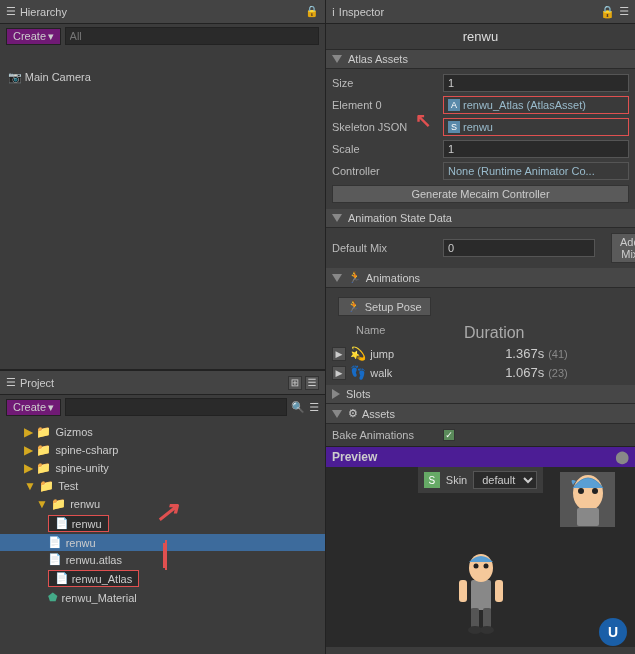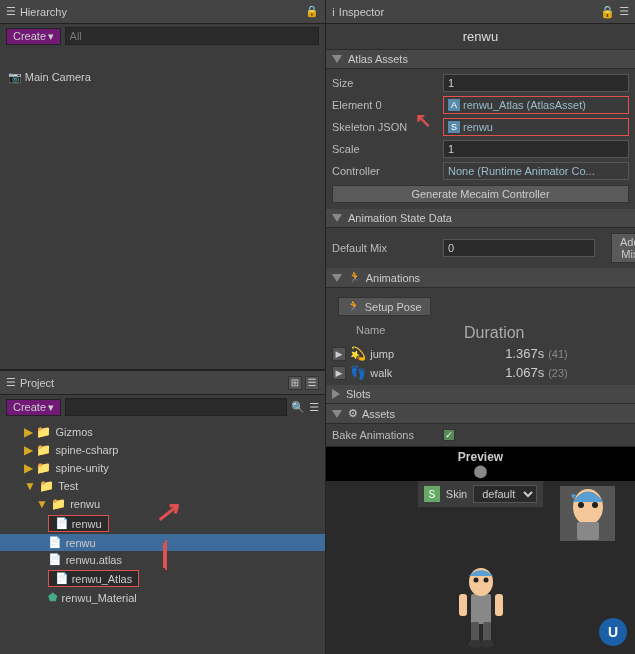--- a/index.html
+++ b/index.html
@@ -356,29 +356,28 @@
       cursor: pointer;
       float: right;
       margin-right: 6px;
     }
 
     .preview-section {
       border-top: 1px solid #222;
     }
 
     .preview-header {
-      background: #000000;
+      background: #4c1d95;
       padding: 3px 6px;
       display: flex;
       align-items: center;
       justify-content: space-between;
       color: #ccc;
       font-size: 12px;
       font-weight: bold;
-      flex-direction: column;
     }
 
     .preview-content {
       background: #2a2a2a;
       height: 180px;
       position: relative;
       display: flex;
       flex-direction: column;
       align-items: center;
     }

